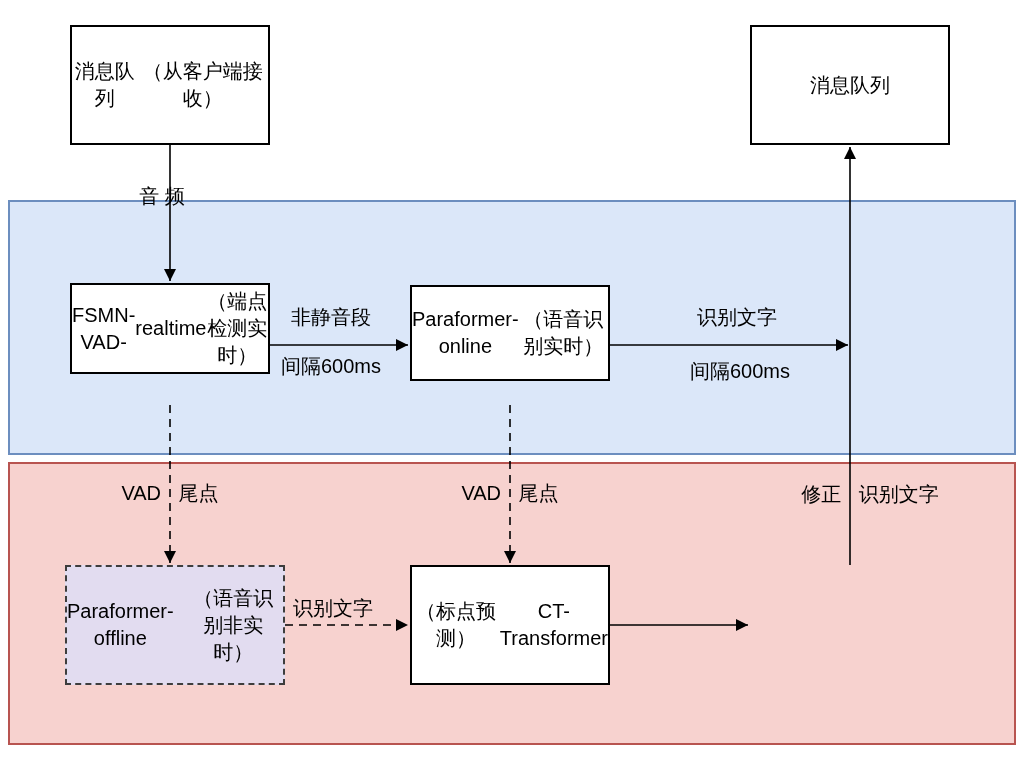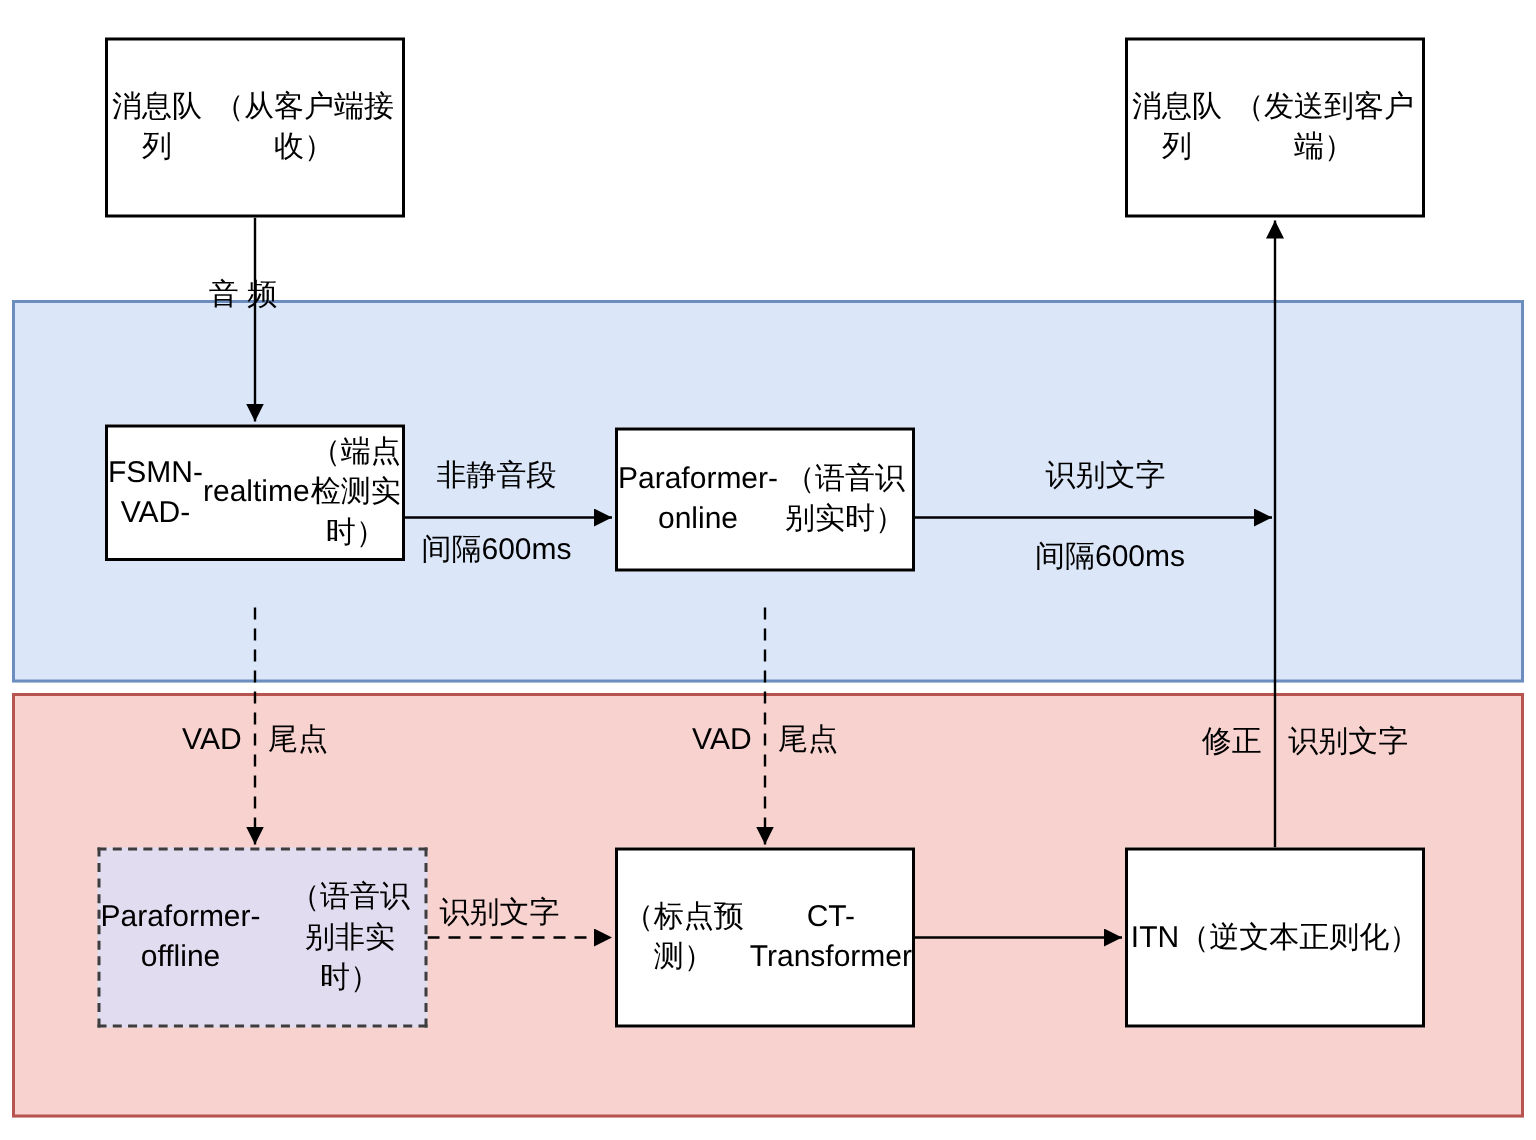--- a/index.html
+++ b/index.html
@@ -95,21 +95,20 @@
     <line x1="610" y1="625" x2="748" y2="625" marker-end="url(#arrow)"></line>
   </svg>
 
   <div class="node" style="left:70px; top:25px; width:200px; height:120px">
     <div>消息队列</div>
     <div>（从客户端接收）</div>
   </div>
 
   <div class="node" style="left:750px; top:25px; width:200px; height:120px">
     <div>消息队列</div>
-    <div>（发送到客户端）</div>
   </div>
 
   <div class="node" style="left:70px; top:283px; width:200px; height:91px">
     <div>FSMN-VAD-</div>
     <div>realtime</div>
     <div>（端点检测实时）</div>
   </div>
 
   <div class="node" style="left:410px; top:285px; width:200px; height:96px">
     <div>Paraformer-online</div>
@@ -119,24 +118,20 @@
   <div class="node node-offline" style="left:65px; top:565px; width:220px; height:120px">
     <div>Paraformer-offline</div>
     <div>（语音识别非实时）</div>
   </div>
 
   <div class="node" style="left:410px; top:565px; width:200px; height:120px">
     <div>（标点预测）</div>
     <div>CT-Transformer</div>
   </div>
 
-  <div class="node" style="left:750px; top:565px; width:200px; height:120px">
-    <div>ITN</div>
-    <div>（逆文本正则化）</div>
-  </div>
 
   <div class="edge-label" style="left:162px; top:196px">音 频</div>
 
   <div class="edge-label" style="left:331px; top:317px">非静音段</div>
 
   <div class="edge-label" style="left:331px; top:366px">间隔600ms</div>
 
   <div class="edge-label" style="left:737px; top:317px">识别文字</div>
 
   <div class="edge-label" style="left:740px; top:371px">间隔600ms</div>

